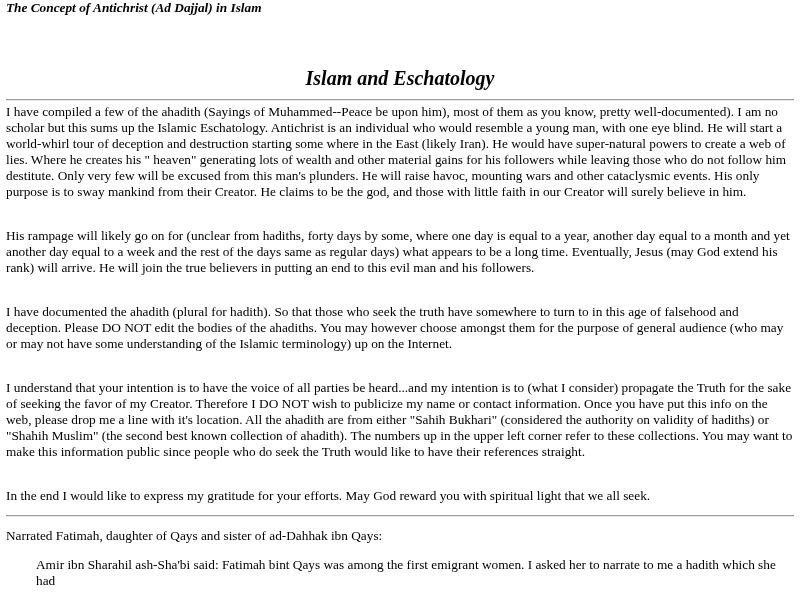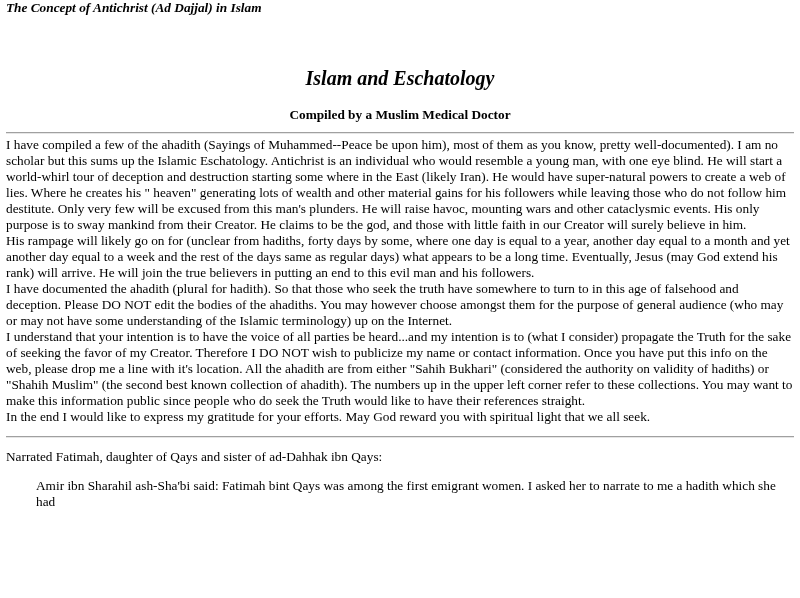--- a/index.html
+++ b/index.html
@@ -23,34 +23,33 @@
   }
   .note {
     text-align: center; margin: 14px 0 0 0; line-height: 16px;
   }
   hr {
     border: none; border-top: 1px solid #a0a0a0; border-bottom: 1px solid #e6e6e6;
     height: 0; margin: 0; padding: 0;
   }
   .hr1 { margin-top: 9px; }
   p { margin: 0; }
-  .intro p { margin-top: 0; }
+  .intro p { margin-top: 28px; }
   .intro p:first-child { margin-top: 3px; }
   .hr2 { margin-top: 11px; }
   .hadith { margin-top: 11px; }
   .hadith-ref { font-weight: bold; }
   blockquote { margin: 13px 0 0 30px; }
 </style>
 </head>
 <body>
 
 <div class="page">
   <div class="doc-header">The Concept of Antichrist (Ad Dajjal) in Islam</div>
   <h1>Islam and Eschatology</h1>
-  <div class="subtitle">Compiled by a Muslim Medical Doctor</div>
   <hr class="hr1">
 
   <div class="intro">
     <p>I have compiled a few of the ahadith (Sayings of Muhammed--Peace be upon him), most of them as you know, pretty well-documented). I am no scholar but this sums up the Islamic Eschatology. Antichrist is an individual who would resemble a young man, with one eye blind. He will start a world-whirl tour of deception and destruction starting some where in the East (likely Iran). He would have super-natural powers to create a web of lies. Where he creates his " heaven" generating lots of wealth and other material gains for his followers while leaving those who do not follow him destitute. Only very few will be excused from this man's plunders. He will raise havoc, mounting wars and other cataclysmic events. His only purpose is to sway mankind from their Creator. He claims to be the god, and those with little faith in our Creator will surely believe in him.</p>
     <p>His rampage will likely go on for (unclear from hadiths, forty days by some, where one day is equal to a year, another day equal to a month and yet another day equal to a week and the rest of the days same as regular days) what appears to be a long time. Eventually, Jesus (may God extend his rank) will arrive. He will join the true believers in putting an end to this evil man and his followers.</p>
     <p>I have documented the ahadith (plural for hadith). So that those who seek the truth have somewhere to turn to in this age of falsehood and deception. Please DO NOT edit the bodies of the ahadiths. You may however choose amongst them for the purpose of general audience (who may or may not have some understanding of the Islamic terminology) up on the Internet.</p>
     <p>I understand that your intention is to have the voice of all parties be heard...and my intention is to (what I consider) propagate the Truth for the sake of seeking the favor of my Creator. Therefore I DO NOT wish to publicize my name or contact information. Once you have put this info on the web, please drop me a line with it's location. All the ahadith are from either "Sahih Bukhari" (considered the authority on validity of hadiths) or "Shahih Muslim" (the second best known collection of ahadith). The numbers up in the upper left corner refer to these collections. You may want to make this information public since people who do seek the Truth would like to have their references straight.</p>
     <p>In the end I would like to express my gratitude for your efforts. May God reward you with spiritual light that we all seek.</p>
   </div>
 

